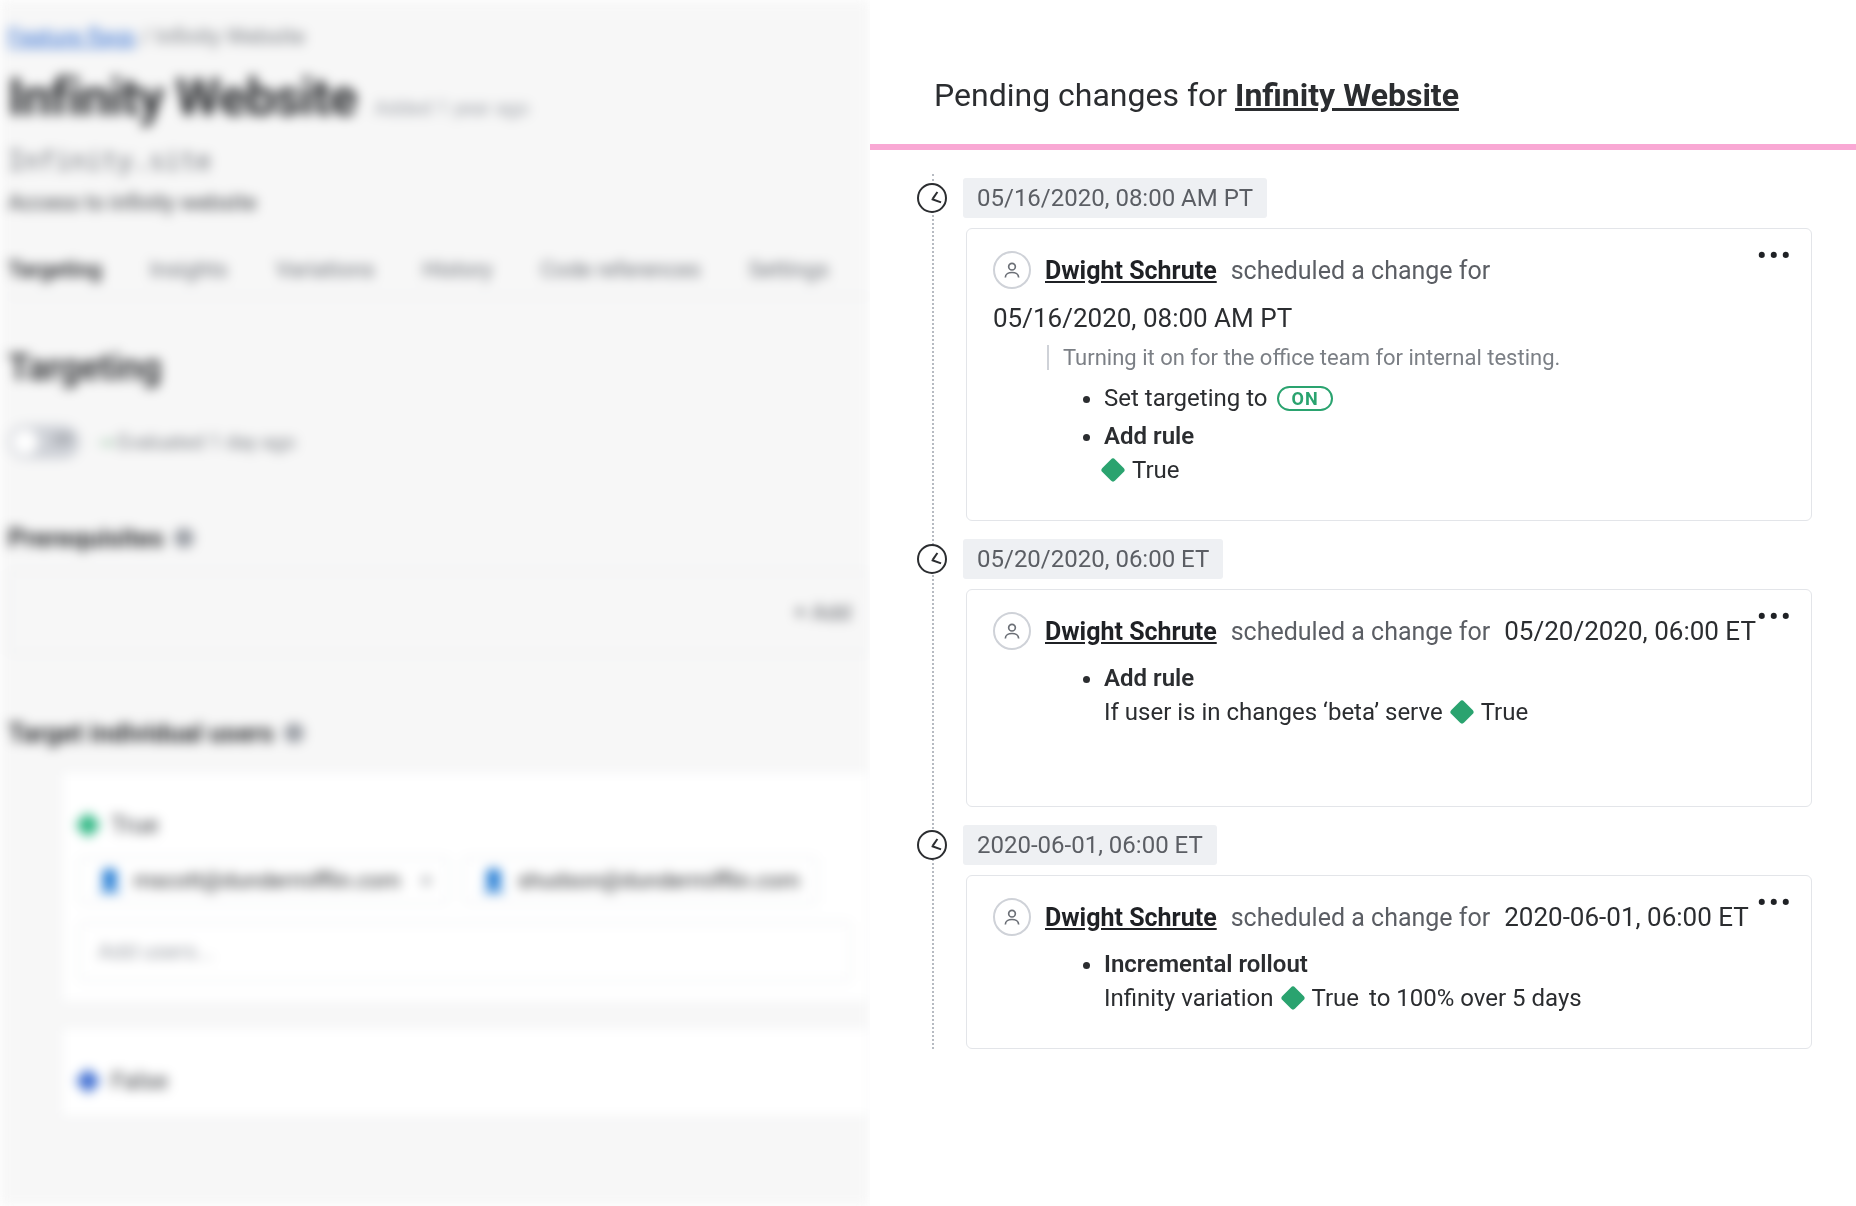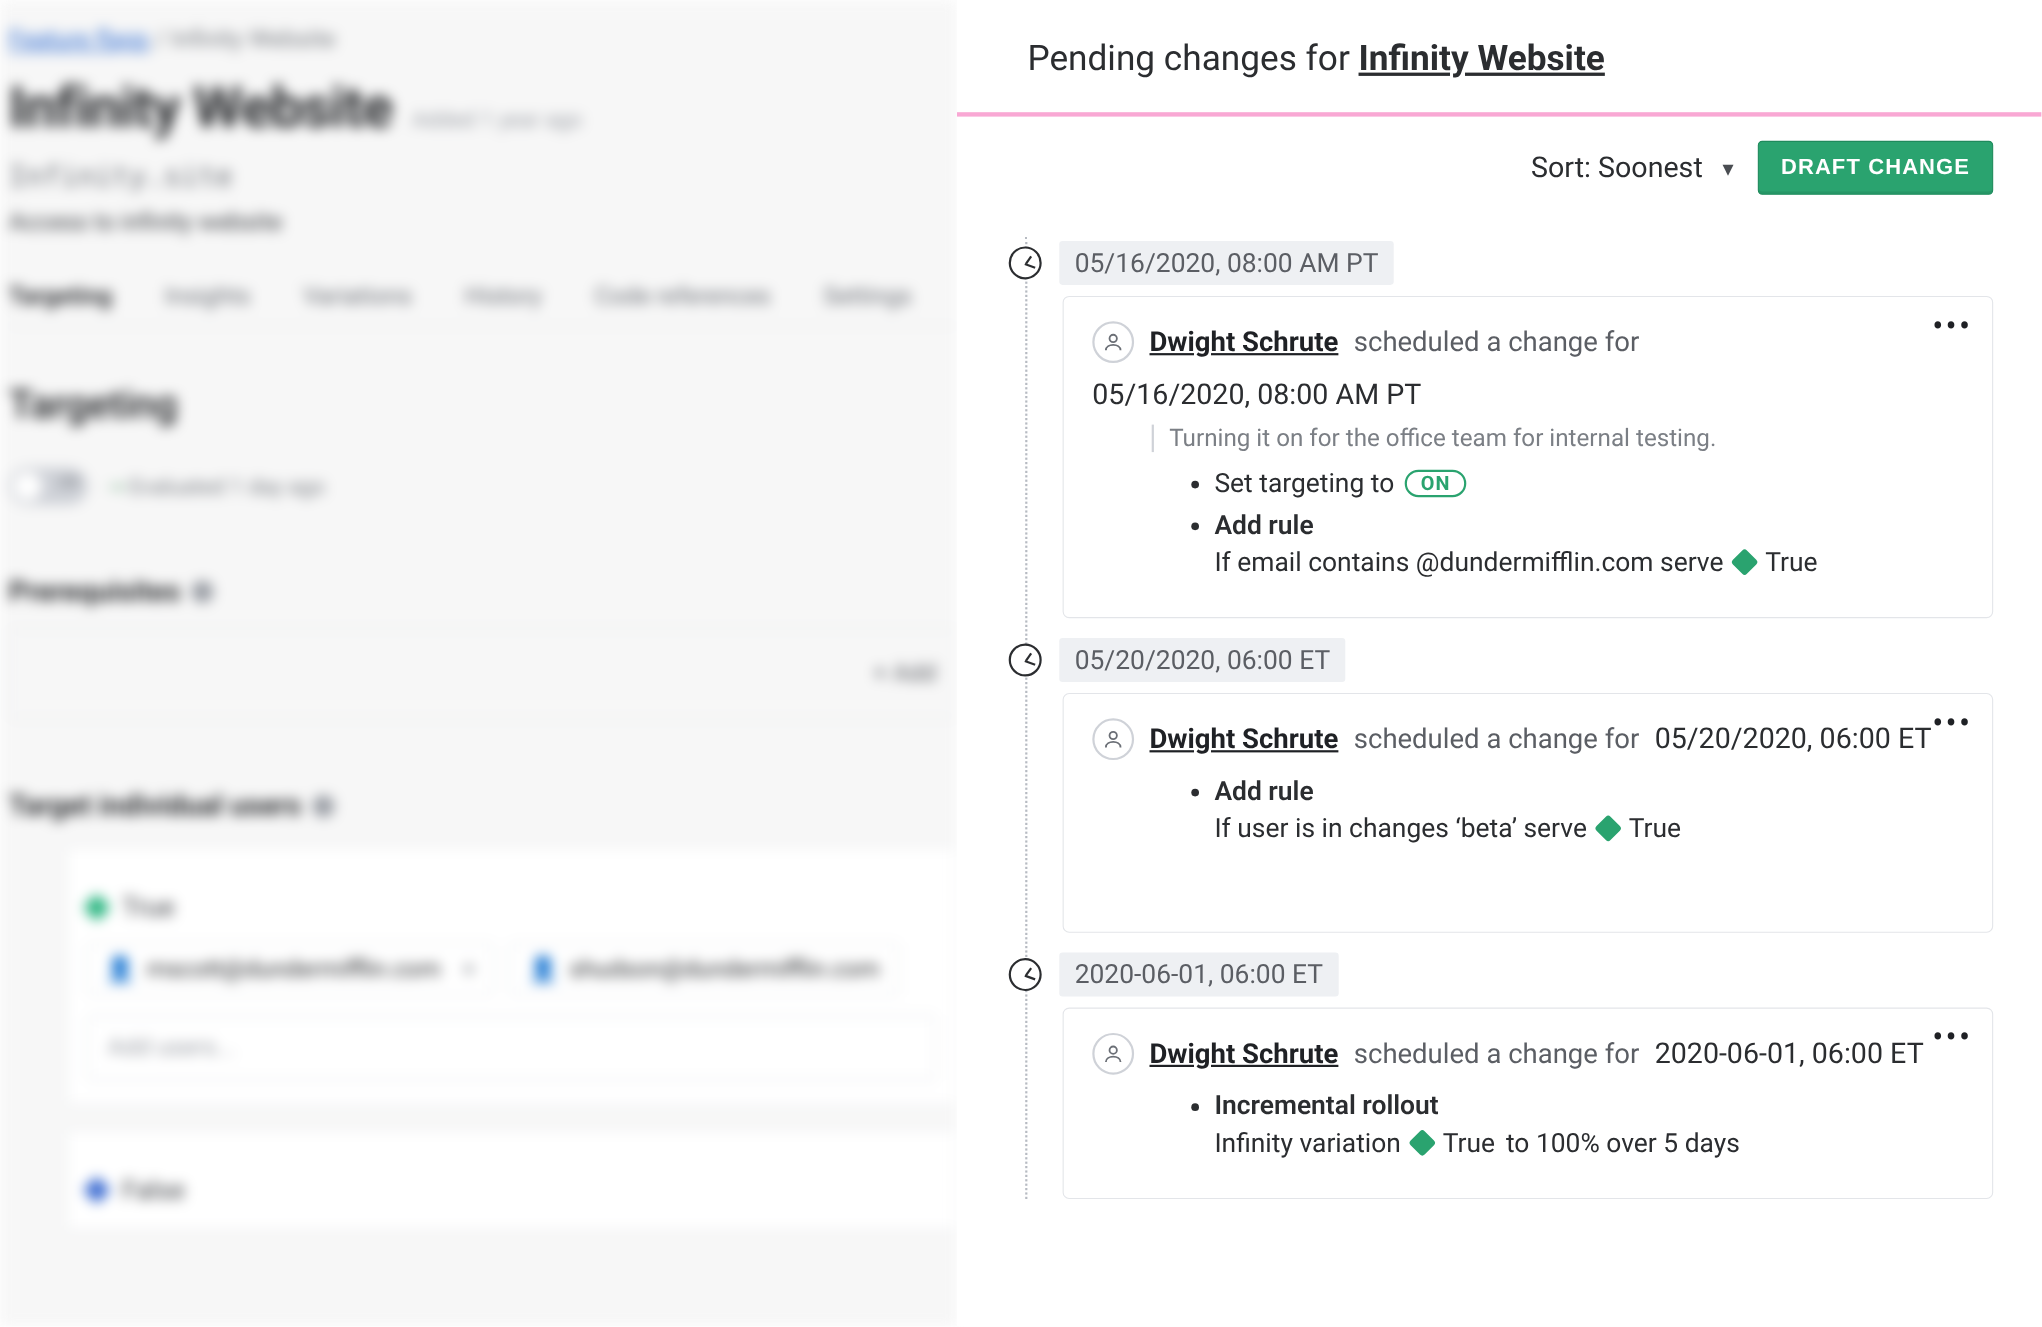--- a/index.html
+++ b/index.html
@@ -57,22 +57,23 @@
     top: 0;
     right: 460px; 
     left: 870px;
     bottom: 0;
     background:#fff;
   }
   
   .panel { left: 870px; right: 0; }
   .panel .header {
     padding: 34px 44px 30px 64px;
-    border-bottom: 4px solid #f9a8d4;
+    border-bottom: 6px solid #f9a8d4;
     font-size: 32px;
+    margin-top: 42px;
   }
   .panel .header .tt { font-weight: 400; }
   .panel .header .flag { font-weight:700; text-decoration: underline; }
   .panel .toolbar {
     display:flex; justify-content:flex-end; align-items:center; gap:22px;
     padding: 22px 44px 14px 44px;
   }
   .sort { font-size:26px; color:#2b2d30; display:flex; align-items:center; gap:18px; }
   .sort .chev { font-size:20px; color:#4a4d52;}
   .btn-draft {
@@ -212,27 +213,20 @@
           <span class="diamond db"></span>
           <span>False</span>
         </div>
     </div>
   </div>
 </div>
 
 <div class="panel">
   <div class="header">
     <span class="tt">Pending changes for </span><span class="flag">Infinity Website</span>
-  </div>
-  <div class="toolbar">
-    <div class="sort">
-      <span>Sort: Soonest</span>
-      <span class="chev">▾</span>
-    </div>
-    <button class="btn-draft">DRAFT CHANGE</button>
   </div>
 
   <div class="timeline">
     <div class="rail"></div>
 
     <div class="time-row">
       <span class="clock"></span>
       <span class="time-pill">05/16/2020, 08:00 AM PT</span>
     </div>
     <div class="card">
@@ -252,21 +246,20 @@
       <ul class="changes">
         <li>
           <span class="title sub" style="font-weight:400">
             <span>Set targeting to</span>
             <span class="pill-on">ON</span>
           </span>
         </li>
         <li>
           <span class="title">Add rule</span>
           <div class="sub">
-            <span>If email contains @dundermifflin.com serve</span>
             <span class="d-true"></span>
             <span>True</span>
           </div>
         </li>
       </ul>
     </div>
 
     <div class="time-row">
       <span class="clock"></span>
       <span class="time-pill">05/20/2020, 06:00 ET</span>

